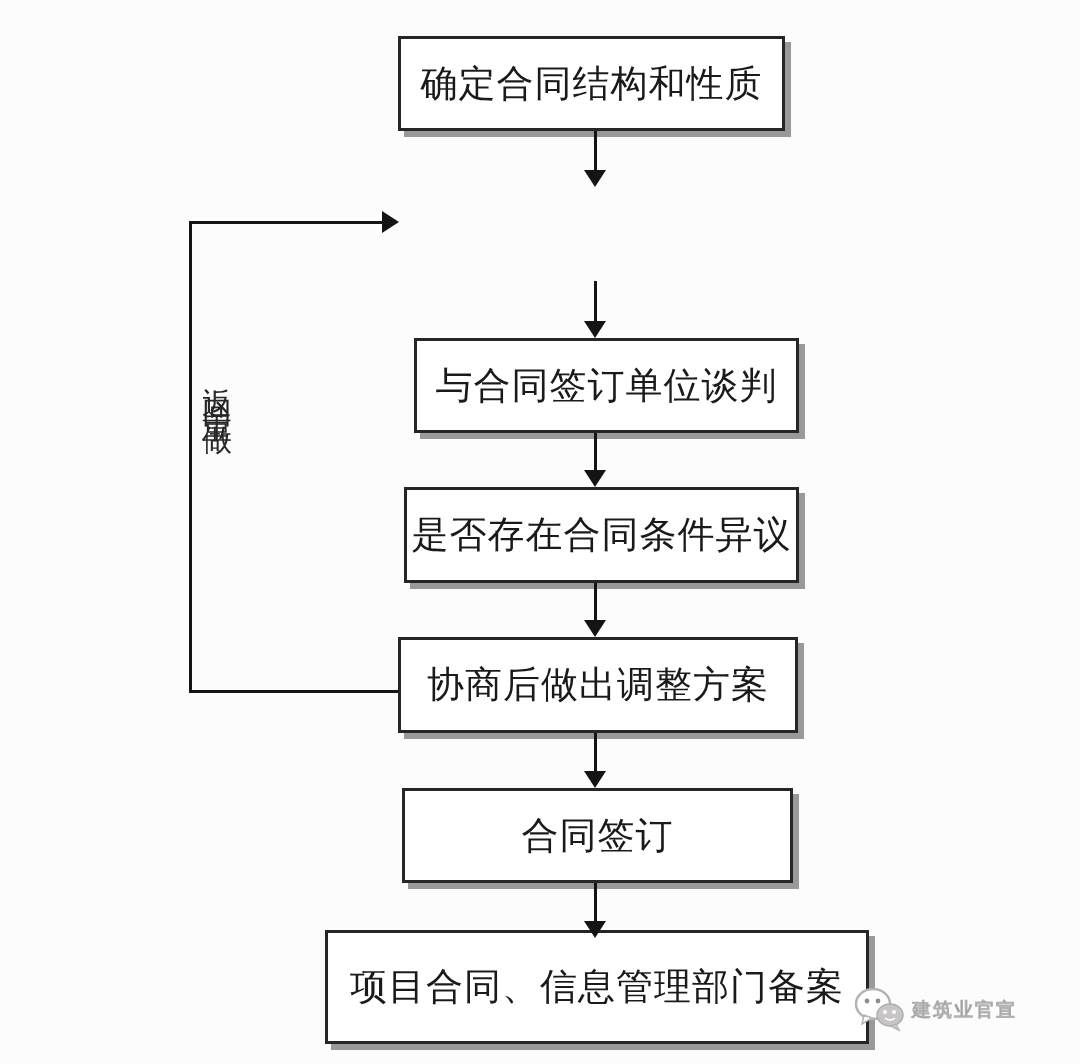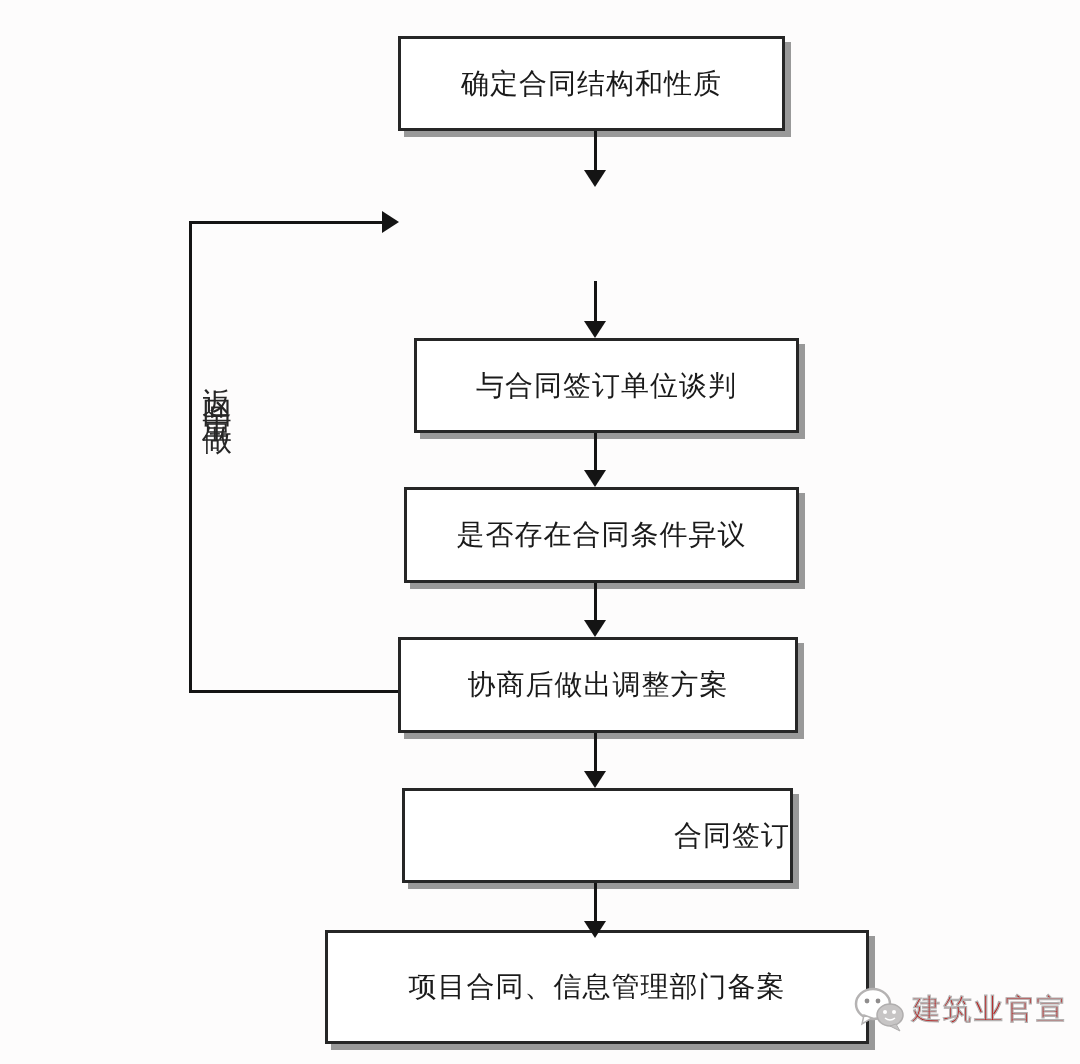--- a/index.html
+++ b/index.html
@@ -17,21 +17,21 @@
   }
   .box {
     position: absolute;
     box-sizing: border-box;
     background: #ffffff;
     border: 3px solid #262626;
     box-shadow: 6px 6px 0 rgba(128,128,128,0.8);
     display: flex;
     align-items: center;
     justify-content: center;
-    font-size: 28px;
+    font-size: 37px;
     color: #1a1a1a;
     letter-spacing: 1px;
     white-space: nowrap;
   }
   .vline {
     position: absolute;
     width: 3px;
     background: #141414;
   }
   .hline {
@@ -65,36 +65,36 @@
   }
   .watermark {
     position: absolute;
     left: 852px;
     top: 982px;
     display: flex;
     align-items: center;
     z-index: 5;
   }
   .watermark-text {
-    font-size: 29px;
+    font-size: 19px;
     letter-spacing: 2px;
-    color: #b91c1c;
+    color: #0369a1;
     -webkit-text-stroke: 1.2px #b3b1b1;
     text-shadow: 1px 1px 1px rgba(255,255,255,0.9);
     white-space: nowrap;
   }
   .wm-icon { margin-right: 4px; }
 
   
   #box-1 { left: 398px; top: 36px;  width: 387px; height: 95px; }
   #box-2 { left: 398px; top: 186px; width: 390px; height: 95px; }
   #box-3 { left: 402px; top: 338px; width: 385px; height: 95px; margin-left: 12px; }
   #box-4 { left: 404px; top: 487px; width: 395px; height: 96px; }
   #box-5 { left: 398px; top: 637px; width: 400px; height: 96px; }
-  #box-6 { left: 402px; top: 788px; width: 391px; height: 95px; justify-content: flex-end; }
+  #box-6 { left: 402px; top: 788px; width: 391px; height: 95px; }
   #box-7 { left: 325px; top: 930px; width: 544px; height: 114px; }
 
   
   #line-1 { left: 594px; top: 131px; height: 41px; }
   #line-2 { left: 594px; top: 281px; height: 42px; }
   #line-3 { left: 594px; top: 433px; height: 39px; }
   #line-4 { left: 594px; top: 583px; height: 39px; }
   #line-5 { left: 594px; top: 733px; height: 40px; }
   #line-6 { left: 594px; top: 883px; height: 40px; }
   #ah-1 { left: 584px; top: 170px; }

